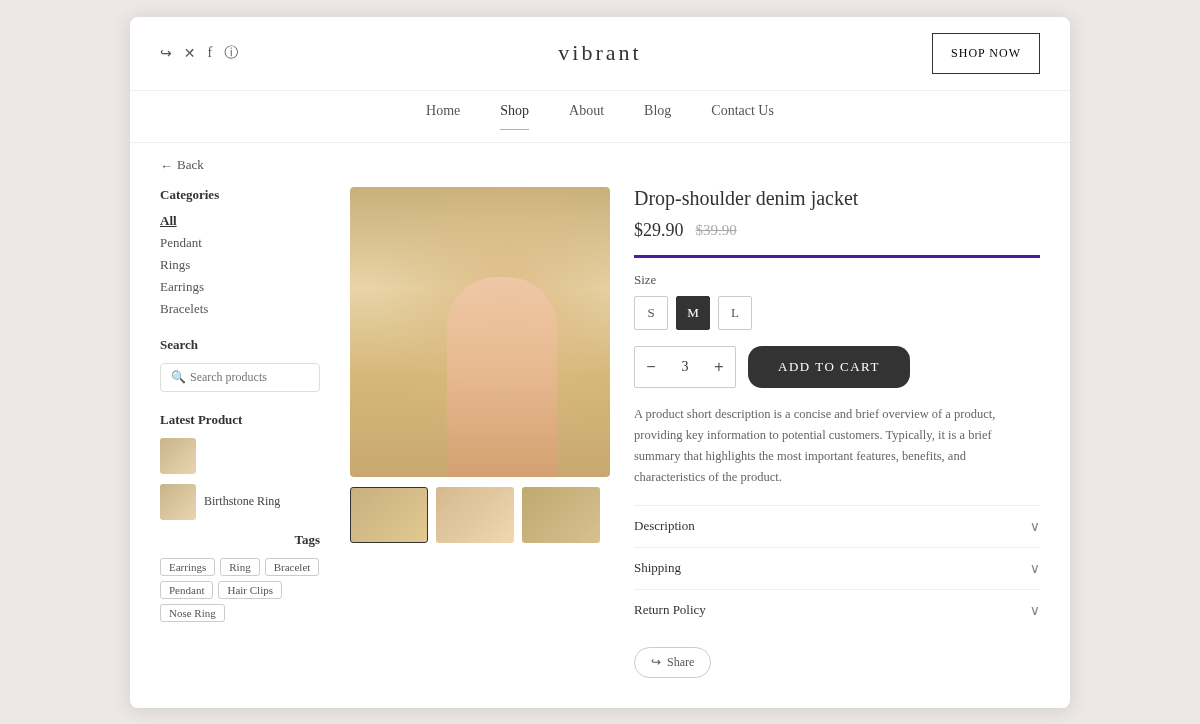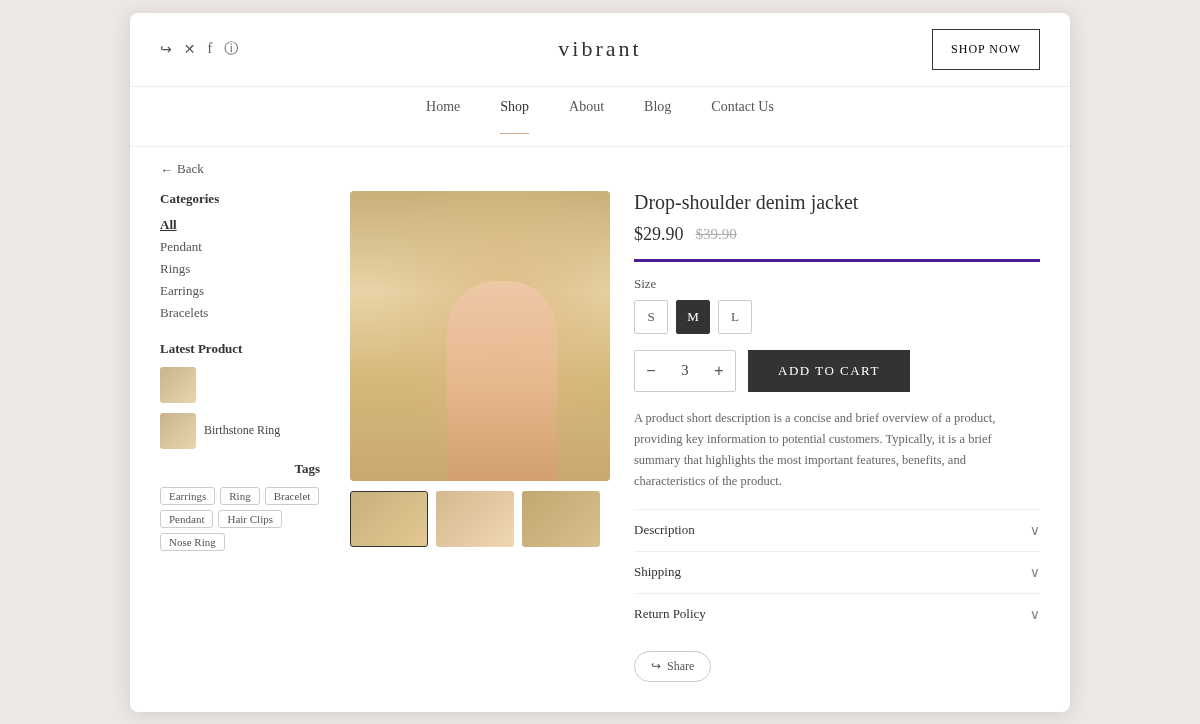--- a/index.html
+++ b/index.html
@@ -57,21 +57,21 @@
     }
     .nav a {
       text-decoration: none;
       color: #555;
       font-size: 14px;
       font-family: Georgia, serif;
     }
     .nav a.active {
       color: #333;
       border-bottom: 1.5px solid #c8a98a;
-      padding-bottom: 18px;
+      padding-bottom: 10px;
     }
     
     .back-link {
       padding: 14px 30px;
       font-size: 13px;
       color: #555;
       display: flex;
       align-items: center;
       gap: 4px;
       cursor: pointer;
@@ -362,21 +362,21 @@
     .add-to-cart-btn {
       background: #333;
       color: #fff;
       border: none;
       padding: 0 30px;
       height: 42px;
       font-size: 13px;
       letter-spacing: 1.5px;
       cursor: pointer;
       font-family: Georgia, serif;
-      border-radius: 0;
+      border-radius: 14px;
     }
     .product-desc {
       font-size: 12.5px;
       color: #666;
       line-height: 1.7;
       margin-bottom: 16px;
       font-family: Georgia, serif;
     }
     .accordion-item {
       border-top: 1px solid #eee;
@@ -454,20 +454,27 @@
     <div class="sidebar">
       <div class="sidebar-section-title">Categories</div>
       <div>
         <div class="sidebar-category active">All</div>
         <div class="sidebar-category">Pendant</div>
         <div class="sidebar-category">Rings</div>
         <div class="sidebar-category">Earrings</div>
         <div class="sidebar-category">Bracelets</div>
       </div>
 
+      <div class="search-section">
+        <div class="sidebar-section-title">Search</div>
+        <div class="search-box">
+          <span class="search-icon-inner">🔍</span>
+          <input type="text" placeholder="Search products" style="">
+        </div>
+      </div>
 
       <div class="latest-product-section">
         <div class="sidebar-section-title">Latest Product</div>
         <div class="latest-item">
           <div class="latest-thumb">
               <div class="latest-thumb-img"></div>
             </div>
         </div>
         <div class="latest-item">
           <div class="latest-thumb">

